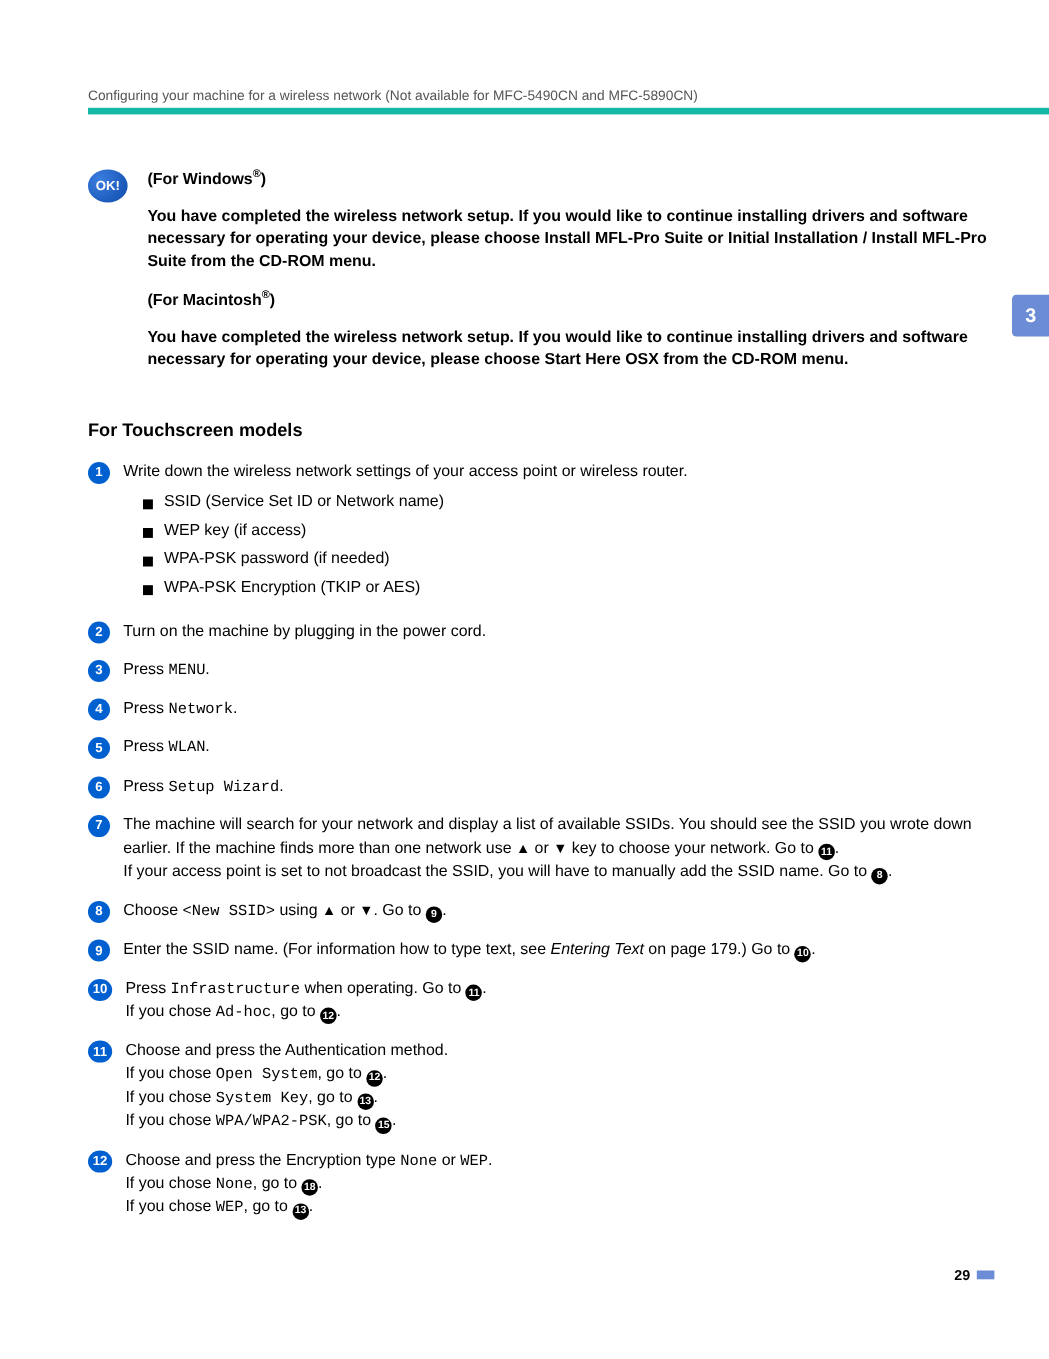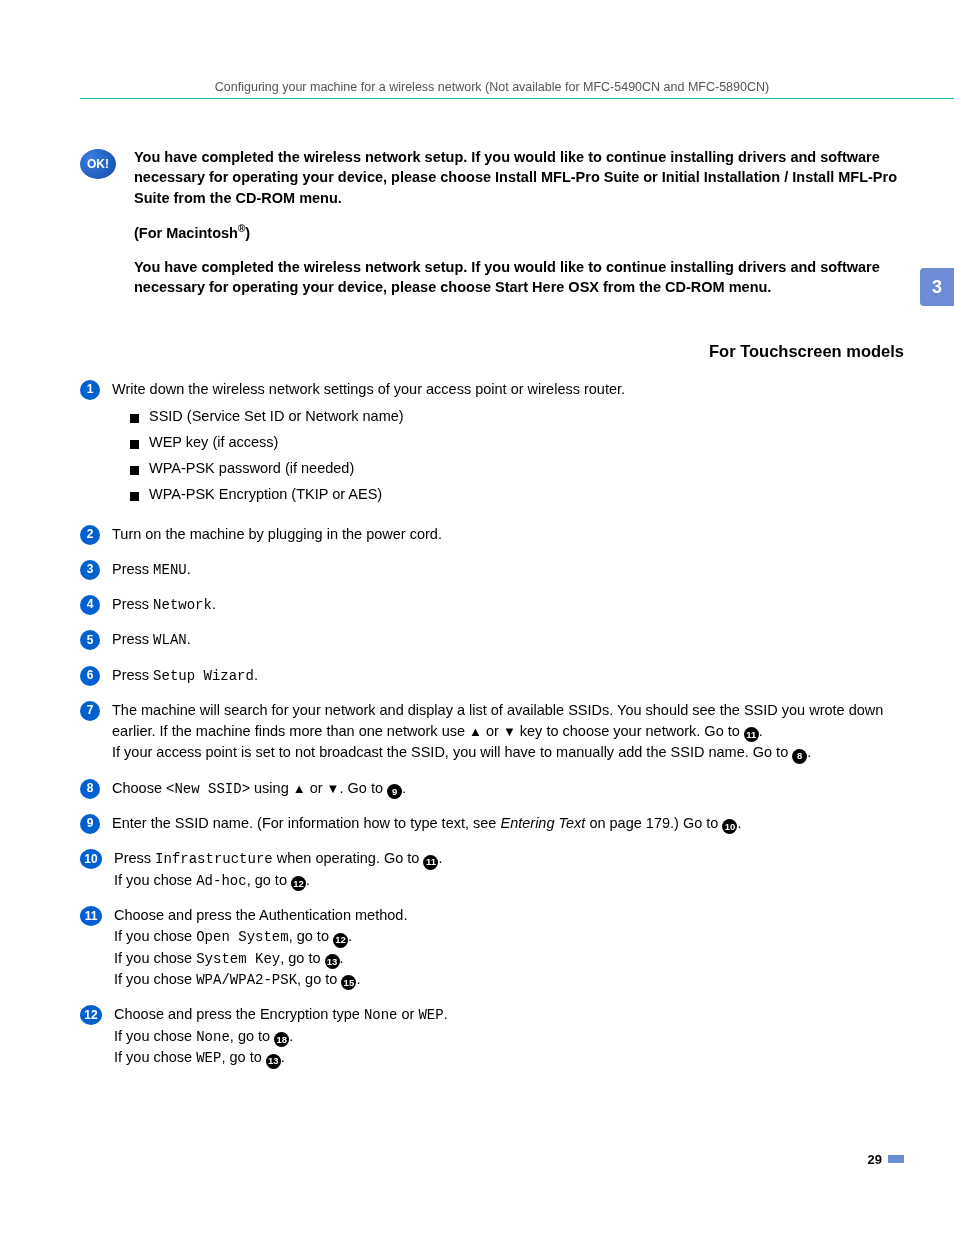--- a/index.html
+++ b/index.html
@@ -13,25 +13,25 @@
   color: #000;
   width: 954px;
 }
 .page {
   position: relative;
   width: 954px;
   min-height: 1235px;
   padding-top: 80px;
 }
 .header-line {
-  text-align: center;
+  text-align: left;
   font-size: 12.5px;
   color: #555;
   padding-right: 50px;
-  border-bottom: 1px solid #14b8a6;
+  border-bottom: 6px solid #14b8a6;
   padding-bottom: 4px;
   margin-left: 80px;
   margin-right: 0;
 }
 .chapter-tab {
   position: absolute;
   right: 0;
   top: 268px;
   width: 34px;
   height: 38px;
@@ -71,21 +71,20 @@
   font-size: 14.5px;
   line-height: 1.4;
   font-weight: bold;
 }
 .ok-text p { margin: 0 0 14px 0; }
 .sup { vertical-align: super; font-size: 10px; }
 .section-heading {
   font-size: 16.5px;
   font-weight: bold;
   margin: 30px 0 18px 0;
-  text-align: right;
 }
 .steps {
   font-size: 14.5px;
   line-height: 1.45;
 }
 .step {
   display: flex;
   align-items: flex-start;
   gap: 12px;
   margin-bottom: 14px;
@@ -159,20 +158,23 @@
 <div class="page">
   <div class="header-line">Configuring your machine for a wireless network (Not available for MFC-5490CN and MFC-5890CN)</div>
 
   <div class="chapter-tab">3</div>
 
   <div class="content">
 
     <div class="ok-block">
       <div class="ok-badge">OK!</div>
       <div class="ok-text">
+        <p>
+          <span>(For Windows</span><span class="sup">®</span><span>)</span>
+        </p>
         <p>You have completed the wireless network setup. If you would like to continue installing drivers and software necessary for operating your device, please choose Install MFL-Pro Suite or Initial Installation / Install MFL-Pro Suite from the CD-ROM menu.</p>
         <p>
           <span>(For Macintosh</span><span class="sup">®</span><span>)</span>
         </p>
         <p>You have completed the wireless network setup. If you would like to continue installing drivers and software necessary for operating your device, please choose Start Here OSX from the CD-ROM menu.</p>
       </div>
     </div>
 
     <div class="section-heading">For Touchscreen models</div>
 

